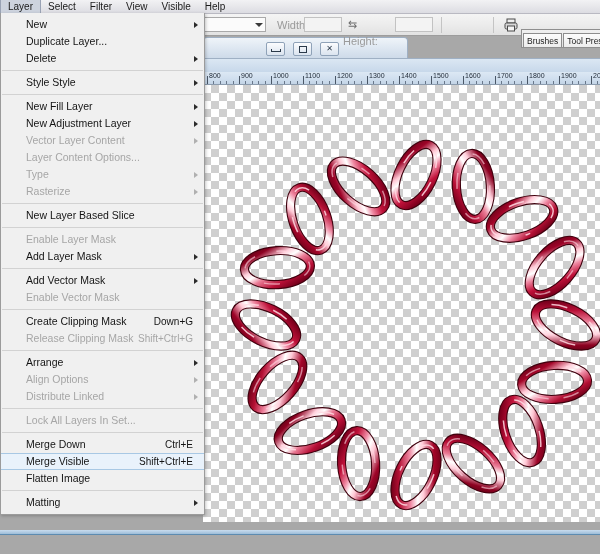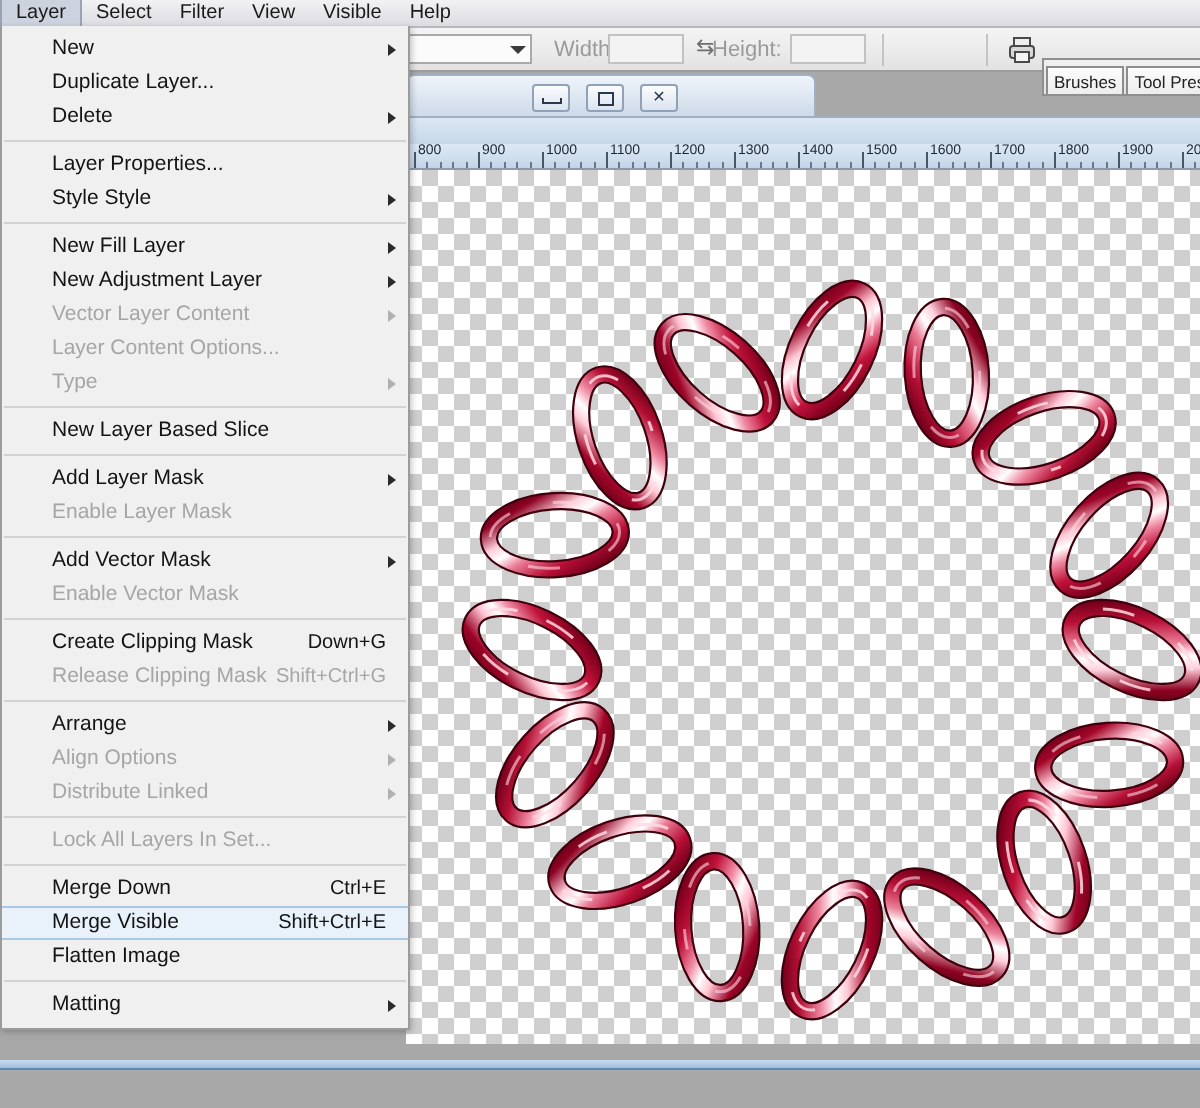--- a/index.html
+++ b/index.html
@@ -188,21 +188,21 @@
       <div class="mi">Help</div>
     </div>
 
   <div class="optionsbar">
     <div class="opt-combo">
       <div class="arrow"></div>
     </div>
     <div class="opt-lbl" style="left:277px;">Width:</div>
     <div class="opt-field" style="left:304px;"></div>
     <div class="swap-ico">⇆</div>
-    <div class="opt-lbl" style="left:356px;">Height:</div>
+    <div class="opt-lbl" style="left:343px;margin-top:16px;">Height:</div>
     <div class="opt-field" style="left:395px;"></div>
     <div class="opt-sep"></div>
     <div class="opt-sep2"></div>
     <div class="printer-ico">
       <svg width="16" height="16" viewBox="0 0 16 16">
         <rect x="4" y="2" width="8" height="4" fill="none" stroke="#4a4a4a" stroke-width="1"></rect>
         <rect x="2" y="6" width="12" height="6" rx="1.5" fill="#d8d8d8" stroke="#4a4a4a" stroke-width="1"></rect>
         <rect x="4.5" y="9" width="7" height="5" fill="#f4f4f4" stroke="#4a4a4a" stroke-width="1"></rect>
       </svg>
     </div>
@@ -427,33 +427,33 @@
   </div>
 
   <div class="doc-bottom"></div>
   <div class="desktop-bottom"></div>
 
   <div class="dropdown" id="dropdown">
       <div class="dd-item"><span>New</span><span class="sub"></span></div>
       <div class="dd-item"><span>Duplicate Layer...</span></div>
       <div class="dd-item"><span>Delete</span><span class="sub"></span></div>
       <div class="dd-sep"></div>
-      <div class="dd-item"><span>Layer Properties...</span></div>
       <div class="dd-item"><span>Style Style</span><span class="sub"></span></div>
       <div class="dd-sep"></div>
       <div class="dd-item"><span>New Fill Layer</span><span class="sub"></span></div>
       <div class="dd-item"><span>New Adjustment Layer</span><span class="sub"></span></div>
       <div class="dd-item disabled"><span>Vector Layer Content</span><span class="sub"></span></div>
       <div class="dd-item disabled"><span>Layer Content Options...</span></div>
       <div class="dd-item disabled"><span>Type</span><span class="sub"></span></div>
+      <div class="dd-item disabled"><span>Rasterize</span><span class="sub"></span></div>
       <div class="dd-sep"></div>
       <div class="dd-item"><span>New Layer Based Slice</span></div>
       <div class="dd-sep"></div>
+      <div class="dd-item disabled"><span>Enable Layer Mask</span></div>
       <div class="dd-item"><span>Add Layer Mask</span><span class="sub"></span></div>
-      <div class="dd-item disabled"><span>Enable Layer Mask</span></div>
       <div class="dd-sep"></div>
       <div class="dd-item"><span>Add Vector Mask</span><span class="sub"></span></div>
       <div class="dd-item disabled"><span>Enable Vector Mask</span></div>
       <div class="dd-sep"></div>
       <div class="dd-item"><span>Create Clipping Mask</span><span class="sc">Down+G</span></div>
       <div class="dd-item disabled"><span>Release Clipping Mask</span><span class="sc">Shift+Ctrl+G</span></div>
       <div class="dd-sep"></div>
       <div class="dd-item"><span>Arrange</span><span class="sub"></span></div>
       <div class="dd-item disabled"><span>Align Options</span><span class="sub"></span></div>
       <div class="dd-item disabled"><span>Distribute Linked</span><span class="sub"></span></div>

